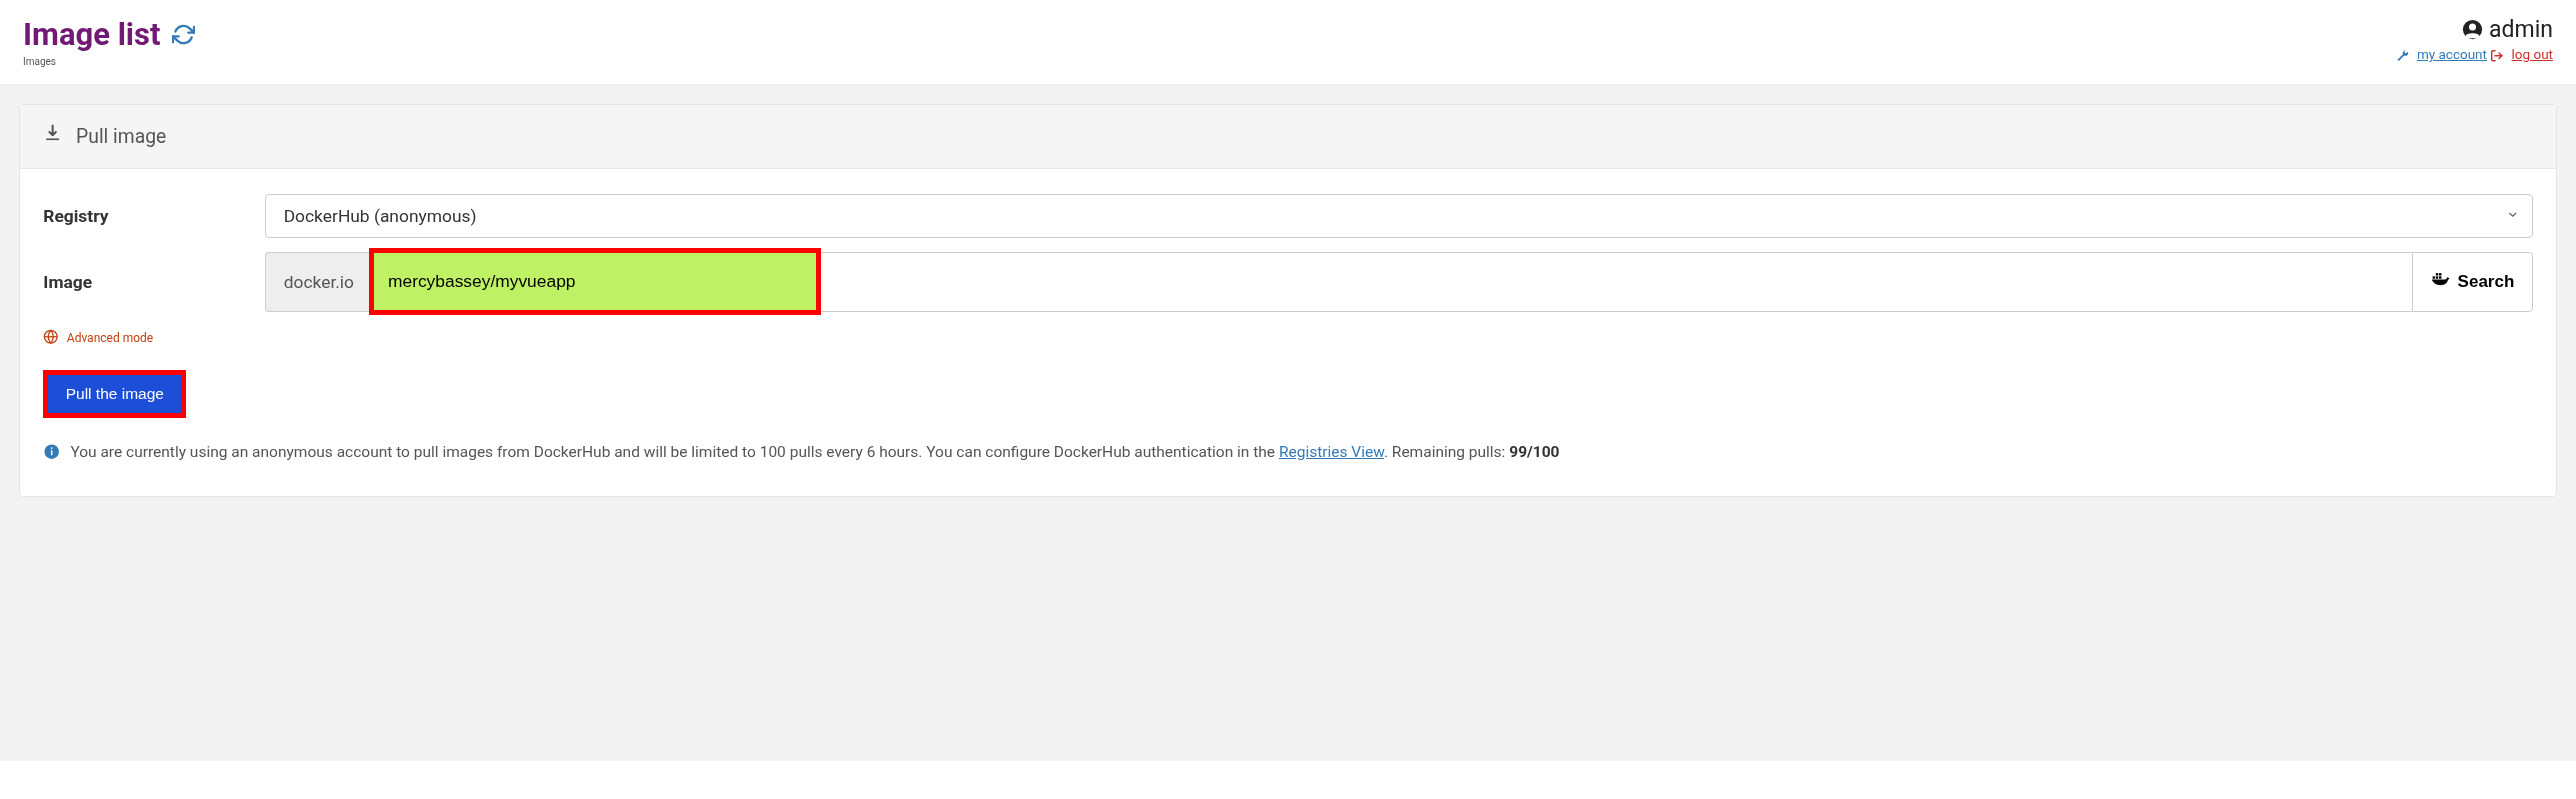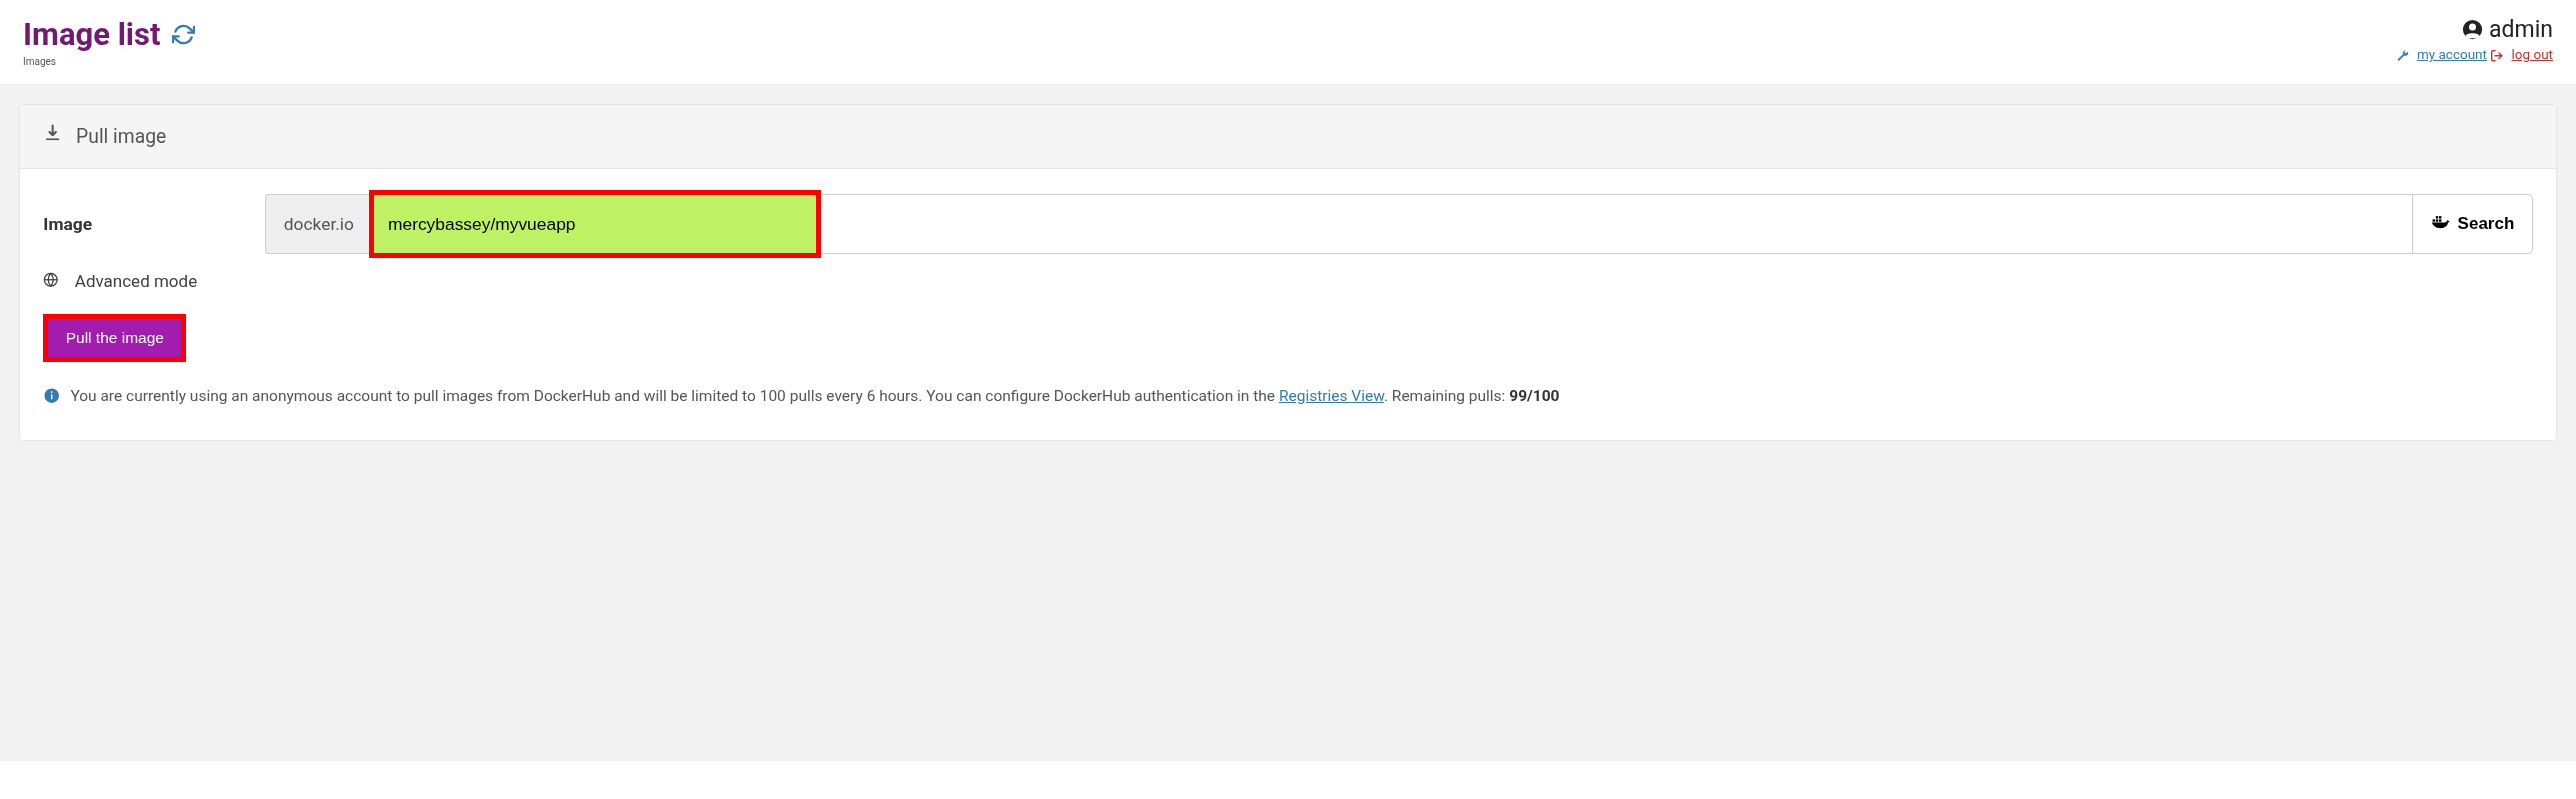--- a/index.html
+++ b/index.html
@@ -187,35 +187,35 @@
       align-items: center;
       gap: 7.7px;
       cursor: pointer;
     }
 
     .advanced-row {
       margin-top: 17.4px;
       margin-bottom: 23px;
     }
     .advanced-link {
-      color: #404040;
-      font-size: 17px;
+      color: #c2410c;
+      font-size: 12px;
       cursor: pointer;
       display: inline-flex;
       align-items: center;
-      gap: 16px;
+      gap: 8px;
     }
 
     .pull-btn-wrap {
       display: inline-block;
       border: 5.8px solid #ff0000;
       padding: 0;
     }
     .pull-btn {
-      background: #a21caf;
+      background: #1d4ed8;
       color: #fff;
       border: none;
       padding: 9.7px 17.4px;
       font-size: 15.5px;
       cursor: pointer;
     }
 
     .info-row {
       margin-top: 23px;
       display: flex;
@@ -284,20 +284,35 @@
       <span>
         <svg width="19.3" height="19.3" viewBox="0 0 24 24" fill="currentColor">
             <path d="M12 2v12M12 14l-4-4M12 14l4-4" stroke="currentColor" stroke-width="2.5" fill="none" stroke-linecap="round" stroke-linejoin="round"></path>
             <path d="M4 18h16v2H4z"></path>
           </svg>
       </span>
       <span>Pull image</span>
     </div>
     <div class="panel-body">
 
+      <div class="form-row">
+        <div class="form-label">Registry</div>
+        <div class="form-control-wrap">
+          <div class="select-container">
+            <div class="select-registry">
+              <span>DockerHub (anonymous)</span>
+            </div>
+            <span class="select-caret">
+              <svg width="13.5" height="13.5" viewBox="0 0 24 24" fill="none" stroke="#555" stroke-width="2">
+                  <polyline points="6 9 12 15 18 9"></polyline>
+                </svg>
+            </span>
+          </div>
+        </div>
+      </div>
 
       <div class="form-row">
         <div class="form-label">Image</div>
         <div class="form-control-wrap">
           <div class="input-group">
             <div class="input-addon">docker.io</div>
             <div class="highlight-box">
               <input class="highlight-input" type="text" value="mercybassey/myvueapp" style="">
             </div>
             <div class="image-input-filler"></div>

